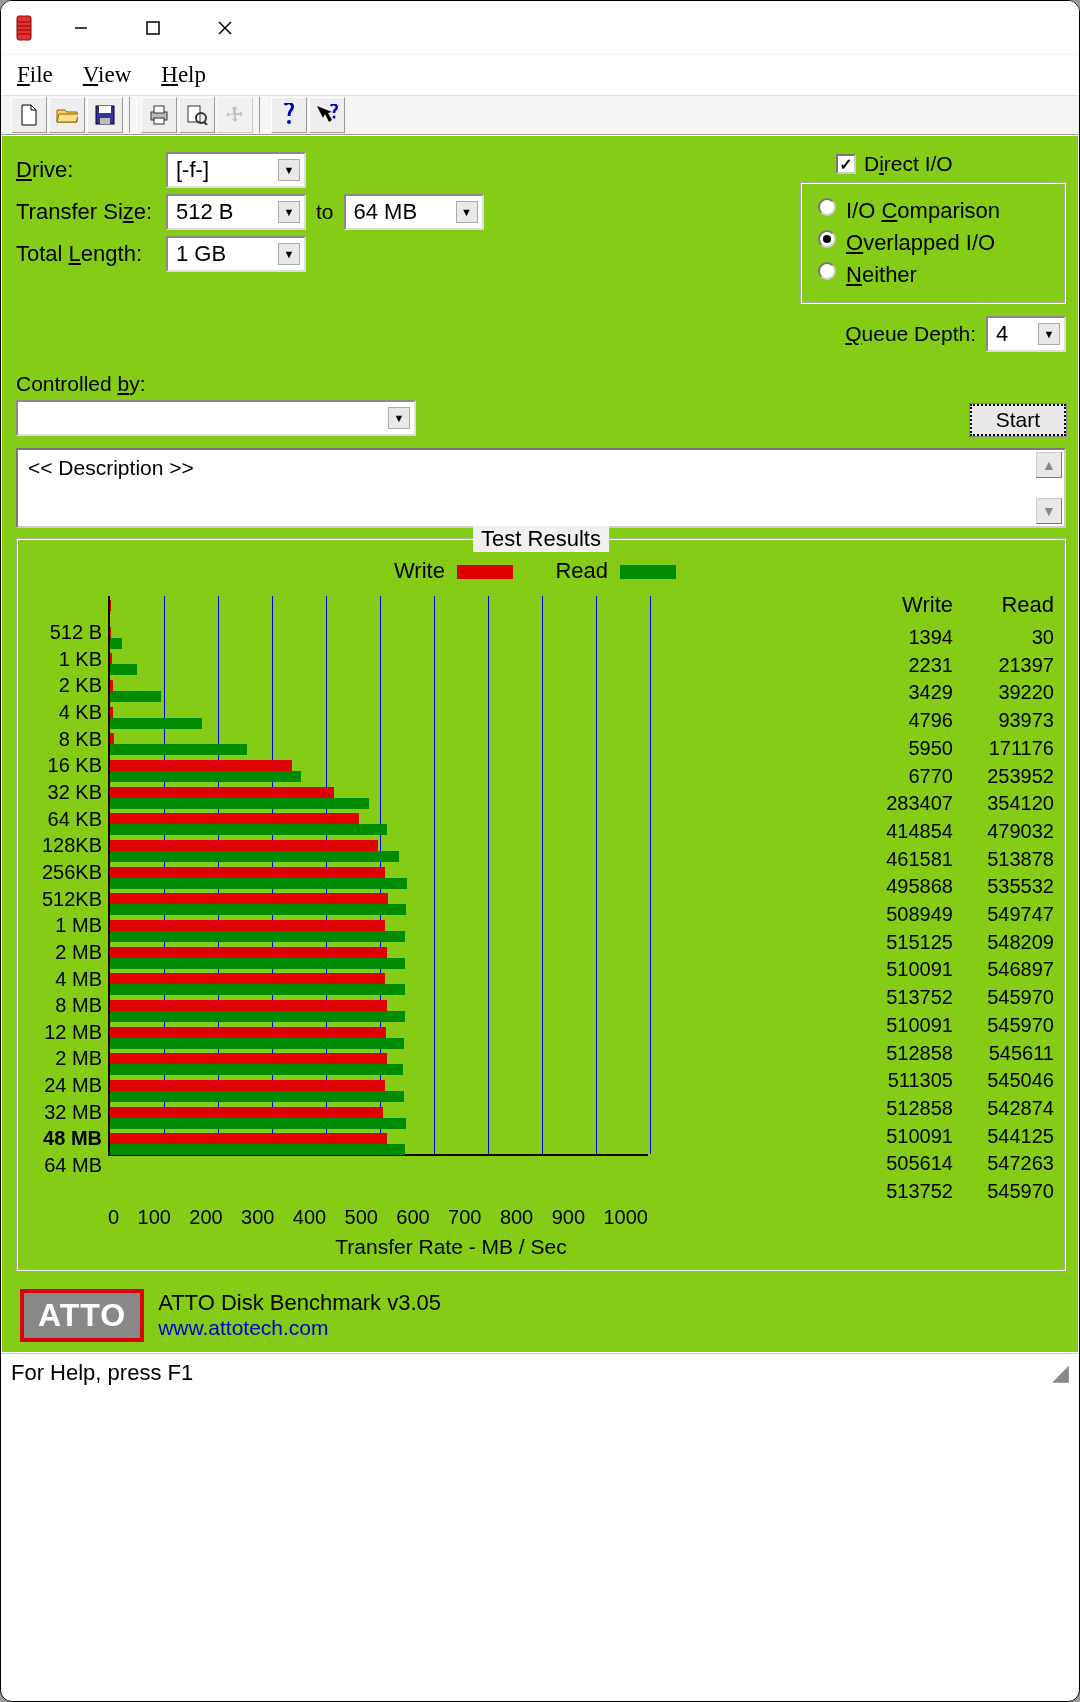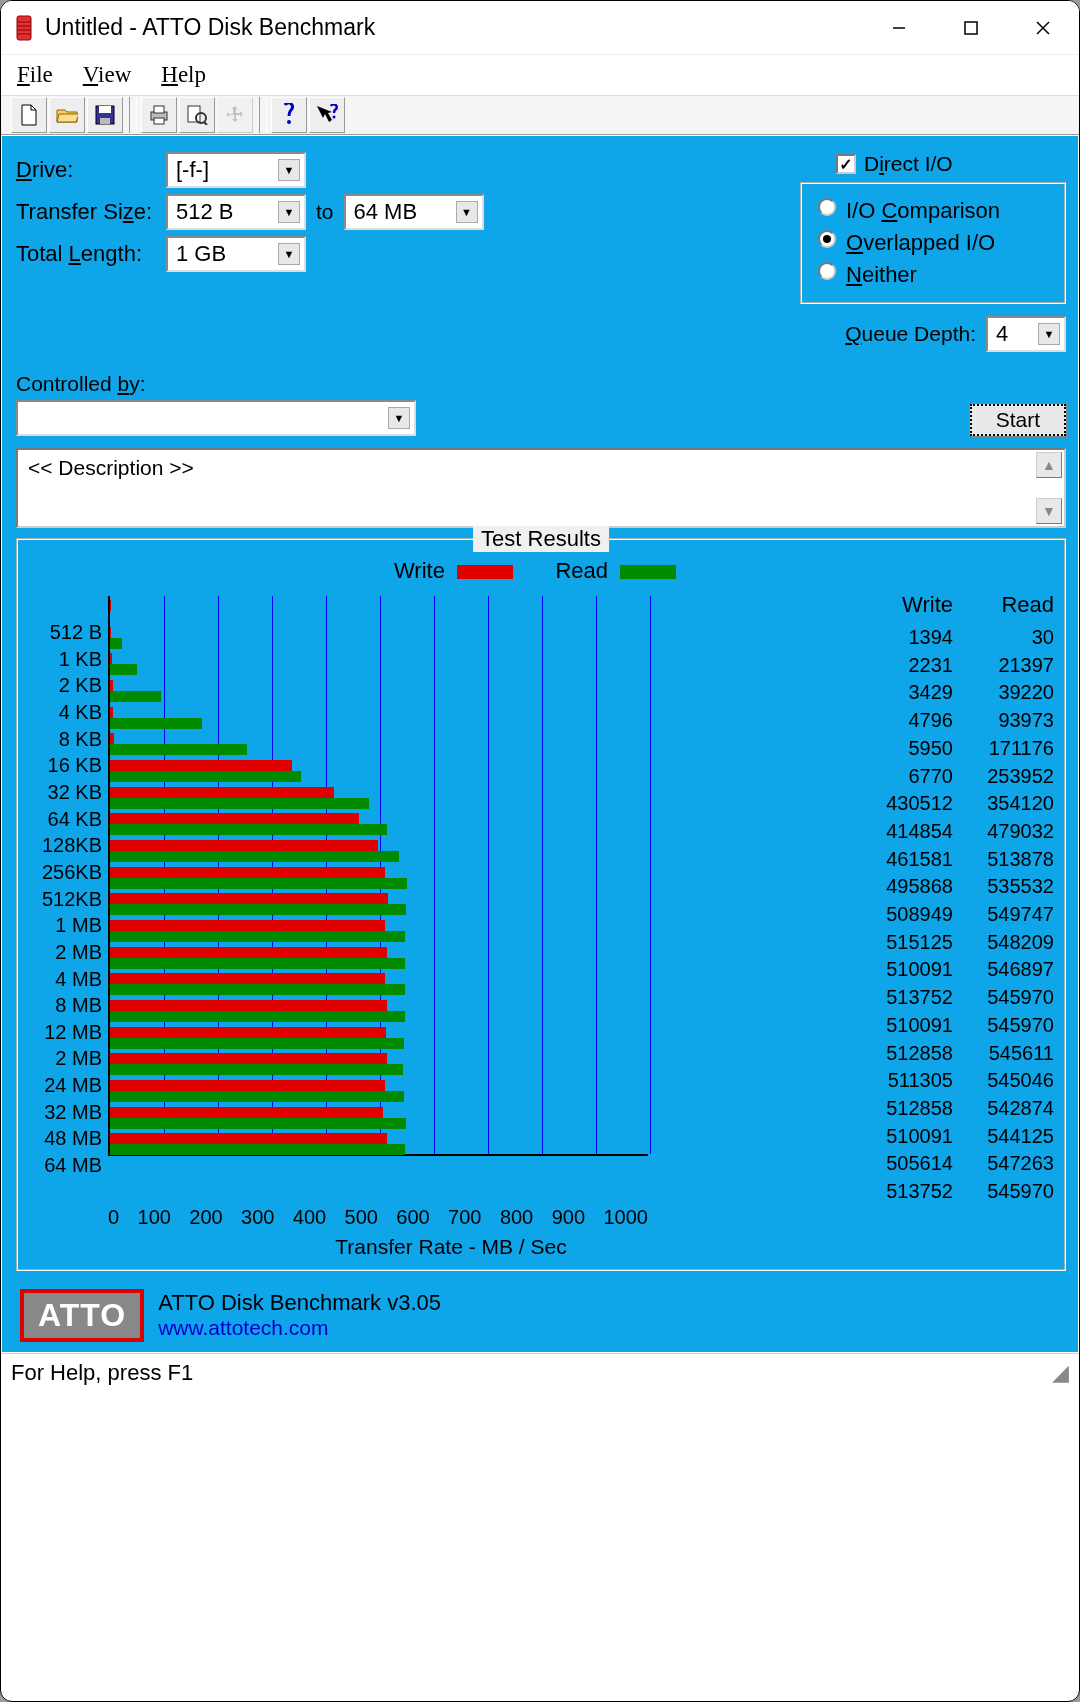--- a/index.html
+++ b/index.html
@@ -9,21 +9,21 @@
   .titlebar .icon { width:22px; height:28px; margin-right:10px; display:inline-block; }
   .titlebar .txt { flex:1; font-size:23px; }
   .winbtns { display:flex; }
   .winbtn { width:72px; height:54px; display:flex; align-items:center; justify-content:center; font-size:20px; }
   .menubar { height:40px; display:flex; align-items:center; gap:30px; padding:0 16px; font-size:23px;font-family:Liberation Serif, serif; }
   .menubar span u { text-decoration:underline; }
   .toolbar { height:40px; display:flex; align-items:center; gap:0; padding:2px 10px; background:#f5f5f5; border-top:1px solid #ddd; border-bottom:1px solid #999; }
   .tbtn { width:36px; height:36px; border:1px solid #fff; border-right-color:#999; border-bottom-color:#999; display:flex; align-items:center; justify-content:center; background:#eee; margin-right:2px; position:relative; }
   .tbtn.disabled { opacity:0.45; }
   .tsep { width:8px; height:36px; border-left:1px solid #999; border-right:1px solid #fff; margin:0 4px; }
-  .content { padding:10px 12px 8px 14px; background:#0ea5e9; border:1px solid #fff;}
+  .content { padding:10px 12px 8px 14px; background:#84cc16; border:1px solid #fff;}
   .formrow { display:flex; align-items:center; margin:6px 0; }
   .lbl { width:150px; font-size:22px; }
   .lbl u { text-decoration:underline; }
   .dd { height:36px; border:2px inset #ddd; background:#fff; display:flex; align-items:center; padding:0 4px 0 8px; min-width:120px; justify-content:space-between; font-size:22px;}
   .dd .arrow { width:22px; height:22px; border:1px solid #aaa; background:#e8e8e8; display:flex; align-items:center;justify-content:center; font-size:11px;}
   .chk { width:20px; height:20px; border:2px inset #ccc; background:#fff; display:inline-flex; align-items:center; justify-content:center; margin-right:8px; font-size:16px; font-weight:bold; vertical-align:middle;}
   .radiogroup { border:2px groove #fff; padding:8px 16px; margin-left:-6px;}
   .radio { display:flex; align-items:flex-start; margin:6px 0; font-size:22px; }
   .radio .circ { width:18px; height:18px; border:2px inset #ccc; border-radius:50%; background:#fff; margin-right:10px; display:flex; align-items:center;justify-content:center;}
   .radio .circ.checked::after{content:'';width:8px;height:8px;background:#000;border-radius:50%;}
@@ -55,21 +55,20 @@
 <body>
 
 <div class="window">
   <div class="titlebar">
     <span class="icon">
       <svg width="22" height="28" viewBox="0 0 22 28">
           <path d="M6 2h10a2 2 0 0 1 2 2v20a2 2 0 0 1-2 2H6a2 2 0 0 1-2-2V4a2 2 0 0 1 2-2z" fill="#d33" stroke="#900"></path>
           <path d="M4 8h14M4 12h14M4 16h14M4 20h14" stroke="#900" stroke-width="1"></path>
         </svg>
     </span>
-    <span class="txt">Untitled - ATTO Disk Benchmark</span>
     <div class="winbtns">
       <div class="winbtn">
           <svg width="16" height="16">
             <line x1="2" y1="8" x2="14" y2="8" stroke="#000" stroke-width="1.5"></line>
           </svg>
         </div>
       <div class="winbtn">
           <svg width="16" height="16">
             <rect x="2" y="2" width="12" height="12" fill="none" stroke="#000" stroke-width="1.5"></rect>
           </svg>
@@ -243,21 +242,21 @@
             <div style="height: 26.6667px; line-height: 26.6667px;">256KB</div>
             <div style="height: 26.6667px; line-height: 26.6667px;">512KB</div>
             <div style="height: 26.6667px; line-height: 26.6667px;">1 MB</div>
             <div style="height: 26.6667px; line-height: 26.6667px;">2 MB</div>
             <div style="height: 26.6667px; line-height: 26.6667px;">4 MB</div>
             <div style="height: 26.6667px; line-height: 26.6667px;">8 MB</div>
             <div style="height: 26.6667px; line-height: 26.6667px;">12 MB</div>
             <div style="height: 26.6667px; line-height: 26.6667px;">2 MB</div>
             <div style="height: 26.6667px; line-height: 26.6667px;">24 MB</div>
             <div style="height: 26.6667px; line-height: 26.6667px;">32 MB</div>
-            <div style="height: 26.6667px; line-height: 26.6667px;">48 MB</div>
+            <div style="height: 26.6667px; line-height: 26.6667px; font-weight: bold;">48 MB</div>
             <div style="height: 26.6667px; line-height: 26.6667px;">64 MB</div>
           </div>
         <div class="chart-plot" id="plot">
             <div class="grid" style="left: 54px;"></div>
             <div class="grid" style="left: 108px;"></div>
             <div class="grid" style="left: 162px;"></div>
             <div class="grid" style="left: 216px;"></div>
             <div class="grid" style="left: 270px;"></div>
             <div class="grid" style="left: 324px;"></div>
             <div class="grid" style="left: 378px;"></div>
@@ -353,21 +352,21 @@
         <div style="display:flex; gap:6px; padding-top:0;">
           <div>
             <div style="text-align:right;font-size:22px;margin-bottom:6px;width:95px">Write</div>
             <div id="colw" class="col-write">
                 <div>1394</div>
                 <div>2231</div>
                 <div>3429</div>
                 <div>4796</div>
                 <div>5950</div>
                 <div>6770</div>
-                <div>430512</div>
+                <div>283407</div>
                 <div>414854</div>
                 <div>461581</div>
                 <div>495868</div>
                 <div>508949</div>
                 <div>515125</div>
                 <div>510091</div>
                 <div>513752</div>
                 <div>510091</div>
                 <div>512858</div>
                 <div>511305</div>

